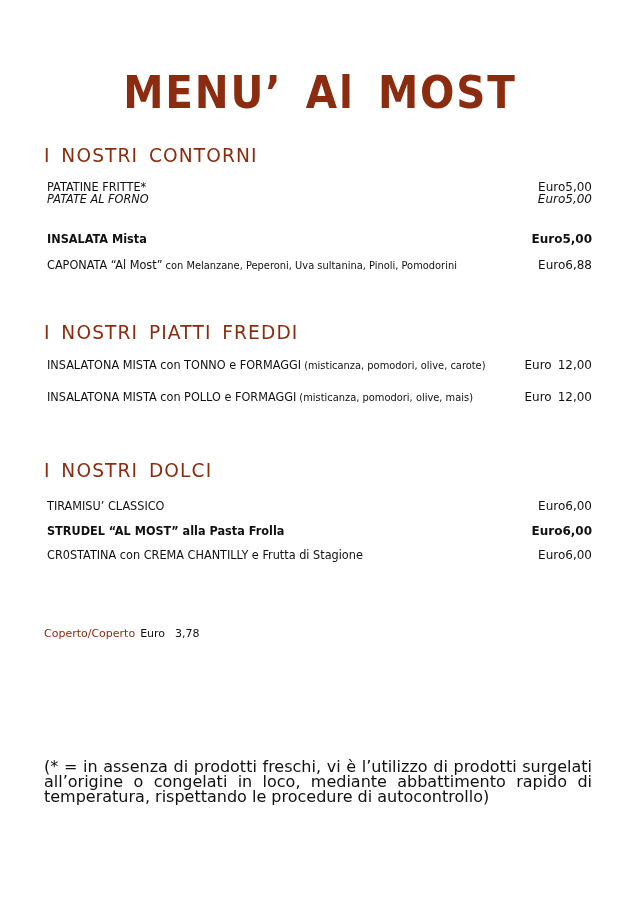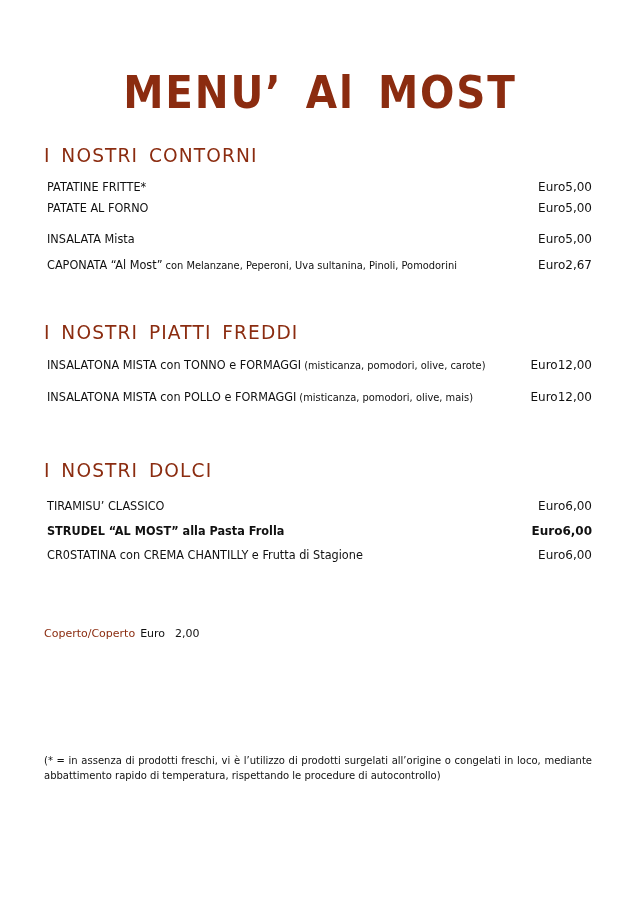--- a/index.html
+++ b/index.html
@@ -67,20 +67,21 @@
       white-space: pre;
     }
     .item .price .cur {
       display: inline-block;
     }
     .item .price .amt {
       display: inline-block;
       margin-left: 0;
     }
     .item.tight .price .amt {
+      margin-left: 6px;
       text-align: right;
     }
     .cover {
       position: absolute;
       left: 44px;
       top: 626px;
       font-size: 11px;
       line-height: 16px;
       white-space: nowrap;
     }
@@ -91,48 +92,48 @@
       margin-left: 5px;
     }
     .cover .amt {
       margin-left: 10px;
     }
     .footnote {
       position: absolute;
       left: 44px;
       width: 548px;
       top: 743px;
-      font-size: 10px;
+      font-size: 16px;
       line-height: 15px;
       text-align: justify;
       color: #111111;
     }
   </style>
 </head>
 <body>
 
 <h1 class="title">MENU’ Al MOST</h1>
 
 <div class="section-heading" style="top:143px;">I NOSTRI CONTORNI</div>
 
 <div class="item" style="top:178px;">
   <span class="name"><span>PATATINE FRITTE*</span><span class="desc"></span></span>
   <span class="price"><span class="cur">Euro</span><span class="amt">5,00</span></span>
 </div>
-<div class="item" style="top:199px;">
+<div class="item" style="top:190px;font-style:italic;">
   <span class="name"><span>PATATE AL FORNO</span><span class="desc"></span></span>
   <span class="price"><span class="cur">Euro</span><span class="amt">5,00</span></span>
 </div>
-<div class="item" style="top:230px;">
+<div class="item" style="top:230px;font-weight:bold;">
   <span class="name"><span>INSALATA Mista</span><span class="desc"></span></span>
   <span class="price"><span class="cur">Euro</span><span class="amt">5,00</span></span>
 </div>
 <div class="item" style="top:256px;">
   <span class="name"><span>CAPONATA “Al Most”</span><span class="desc"> con Melanzane, Peperoni, Uva sultanina, Pinoli, Pomodorini</span></span>
-  <span class="price"><span class="cur">Euro</span><span class="amt">2,67</span></span>
+  <span class="price"><span class="cur">Euro</span><span class="amt">6,88</span></span>
 </div>
 
 <div class="section-heading" style="top:320px;">I NOSTRI PIATTI FREDDI</div>
 
 <div class="item tight" style="top:356px;">
   <span class="name"><span>INSALATONA MISTA con TONNO e FORMAGGI</span><span class="desc"> (misticanza, pomodori, olive, carote)</span></span>
   <span class="price"><span class="cur">Euro</span><span class="amt">12,00</span></span>
 </div>
 <div class="item tight" style="top:388px;">
   <span class="name"><span>INSALATONA MISTA con POLLO e FORMAGGI</span><span class="desc"> (misticanza, pomodori, olive, mais)</span></span>
@@ -148,16 +149,16 @@
 <div class="item" style="top:522px;font-weight:bold;">
   <span class="name"><span>STRUDEL  “AL  MOST” alla Pasta Frolla</span><span class="desc"></span></span>
   <span class="price"><span class="cur">Euro</span><span class="amt">6,00</span></span>
 </div>
 <div class="item" style="top:546px;text-align:center;">
   <span class="name"><span>CR0STATINA con CREMA CHANTILLY e Frutta di Stagione</span><span class="desc"></span></span>
   <span class="price"><span class="cur">Euro</span><span class="amt">6,00</span></span>
 </div>
 
 <div class="cover">
-  <span class="label">Coperto/Coperto</span><span class="cur">Euro</span><span class="amt">2,00</span>
+  <span class="label">Coperto/Coperto</span><span class="cur">Euro</span><span class="amt">3,78</span>
 </div>
 
 <p class="footnote">(* = in assenza di prodotti freschi, vi è l’utilizzo di prodotti surgelati all’origine o congelati in loco, mediante abbattimento rapido di temperatura, rispettando le procedure di autocontrollo)</p>
 
 </body></html>

